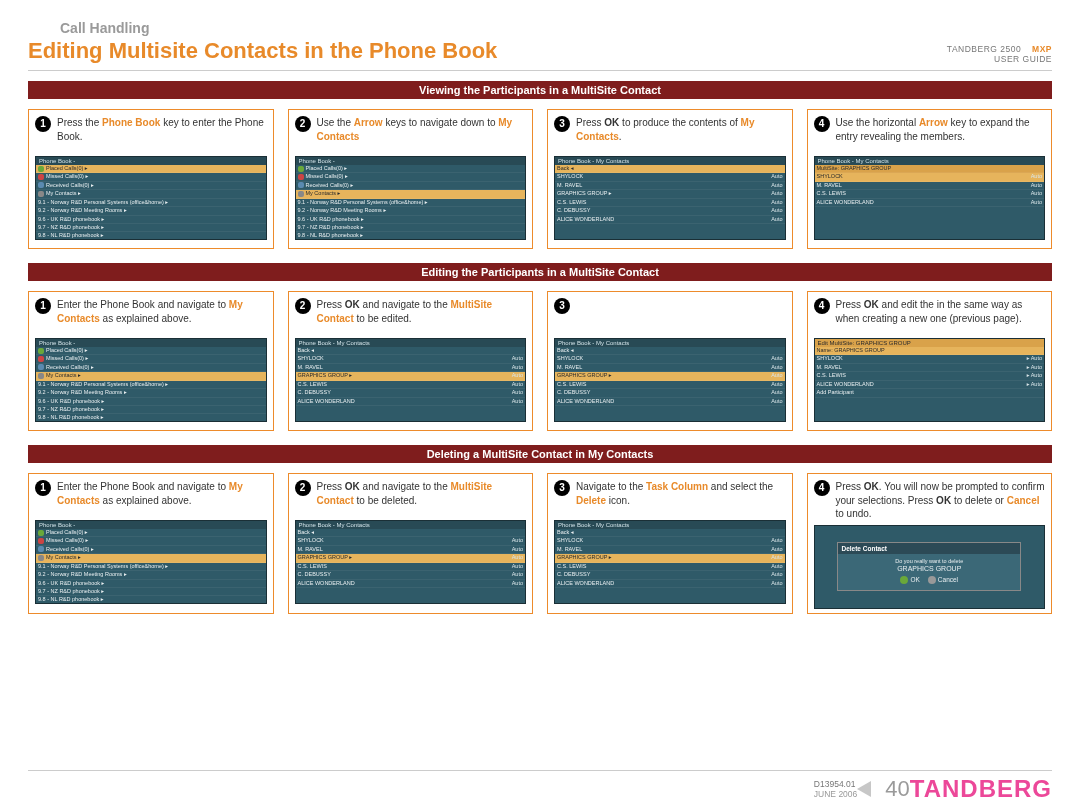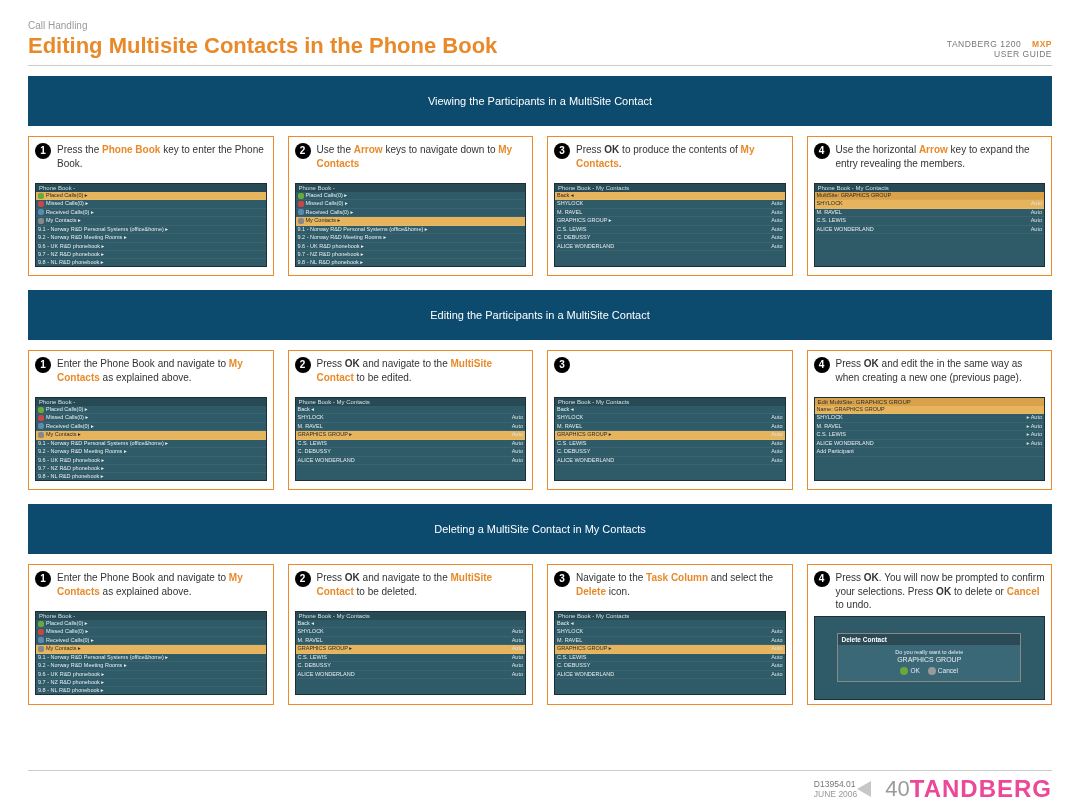--- a/index.html
+++ b/index.html
@@ -1,26 +1,26 @@
 <!DOCTYPE html>
 <html><head>
 <meta charset="utf-8">
 <style>
   * { box-sizing: border-box; margin: 0; padding: 0; }
   body { background: #fff; font-family: Arial, Helvetica, sans-serif; width: 1080px; height: 811px; position: relative; color: #333; }
   .page { padding: 20px 28px 0 28px; }
   .hdr { display: flex; justify-content: space-between; align-items: flex-end; margin-bottom: 6px; }
   .hdr-left { }
-  .breadcrumb { font-size: 10px; font-weight: normal; color: #9a9a9a; }
+  .breadcrumb { font-size: 14px; font-weight: bold; color: #9a9a9a; margin-left: 32px; }
   .page-title { font-size: 22px; font-weight: bold; color: #e88a2a; margin-top: 2px; text-align: center; }
   .hdr-right { text-align: right; font-size: 8.5px; color: #777; letter-spacing: 0.5px; }
   .hdr-right .mxp { color: #e88a2a; font-weight: bold; padding-left: 8px; }
   .rule { border: none; border-top: 1px solid #ccc; margin: 6px 0 10px 0; }
 
-  .section-bar { background: #0c4a6e; color: #fff; font-size: 11px; font-weight: normal; text-align: center; padding: 19px 0; margin-bottom: 10px; }
+  .section-bar { background: #7f1d1d; color: #fff; font-size: 11px; font-weight: bold; text-align: center; padding: 3px 0; margin-bottom: 10px; }
 
   .row4 { display: flex; gap: 14px; margin-bottom: 14px; }
   .card { flex: 1 1 0; border: 1px solid #ed8b2b; padding: 6px 6px 4px 6px; display: flex; flex-direction: column; min-height: 140px; }
   .card-top { display: flex; align-items: flex-start; gap: 6px; font-size: 10px; line-height: 1.35; min-height: 36px; }
   .badge { flex: 0 0 auto; width: 16px; height: 16px; border-radius: 50%; background: #000; color: #fff; font-size: 10px; font-weight: bold; display: flex; align-items: center; justify-content: center; }
   .card-top .txt { flex: 1 1 auto; }
   .hl { color: #e88a2a; font-weight: bold; }
   .bold { font-weight: bold; }
 
   
@@ -55,21 +55,21 @@
 <body>
 
 <div class="page">
 
   <div class="hdr">
     <div class="hdr-left">
       <div class="breadcrumb">Call Handling</div>
       <div class="page-title">Editing Multisite Contacts in the Phone Book</div>
     </div>
     <div class="hdr-right">
-      <span>TANDBERG 1200 </span><span class="mxp">MXP</span><br>
+      <span>TANDBERG 2500 </span><span class="mxp">MXP</span><br>
       <span>USER GUIDE</span>
     </div>
   </div>
   <hr class="rule">
 
   <div class="section-bar">Viewing the Participants in a MultiSite Contact</div>
   <div class="row4">
     <div class="card">
       <div class="card-top">
           <div class="badge">1</div>

